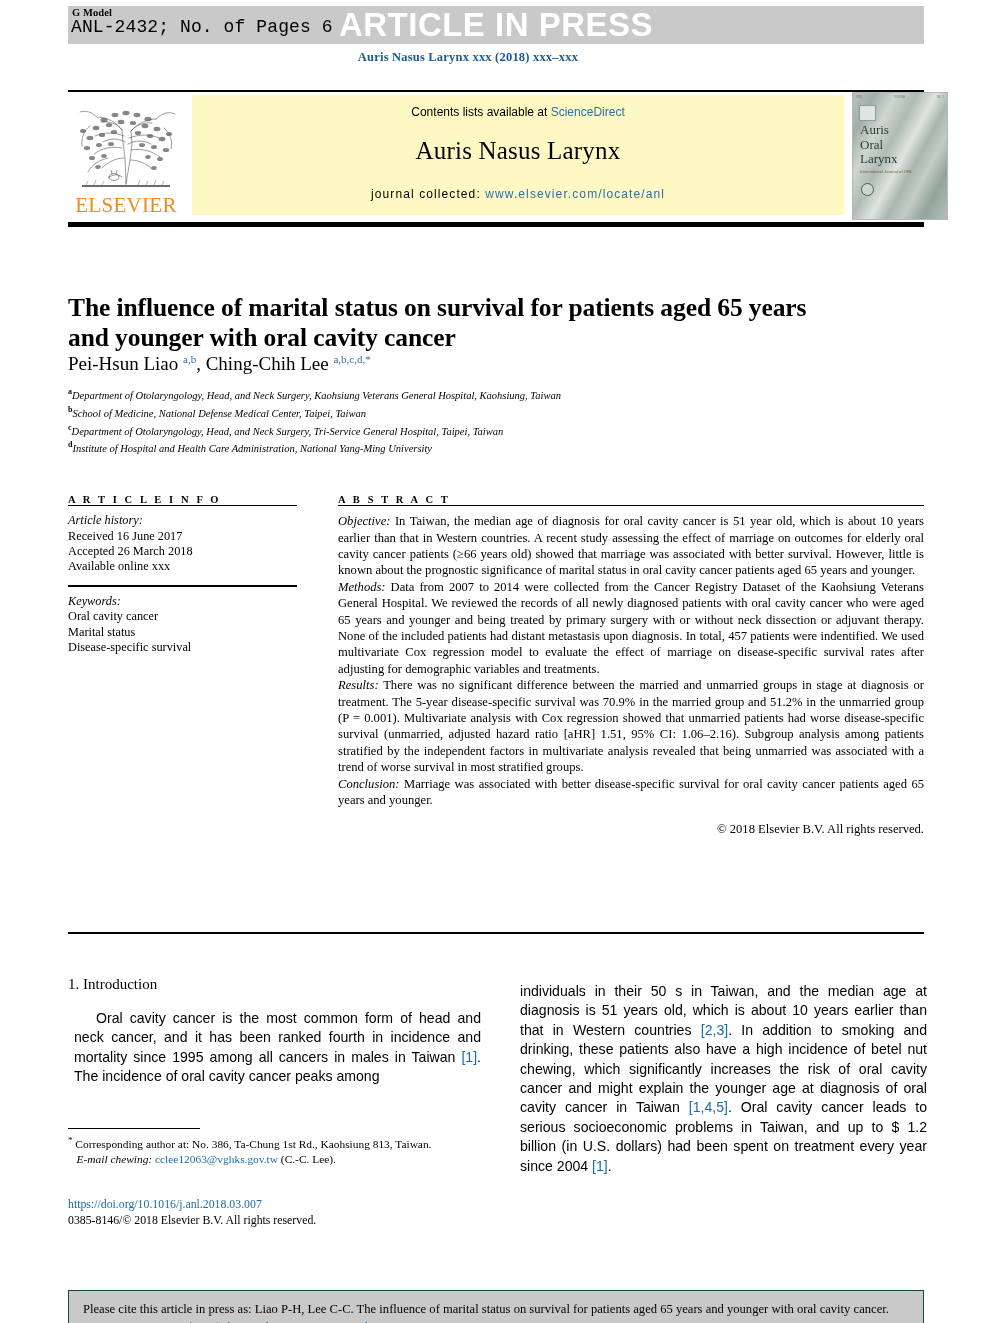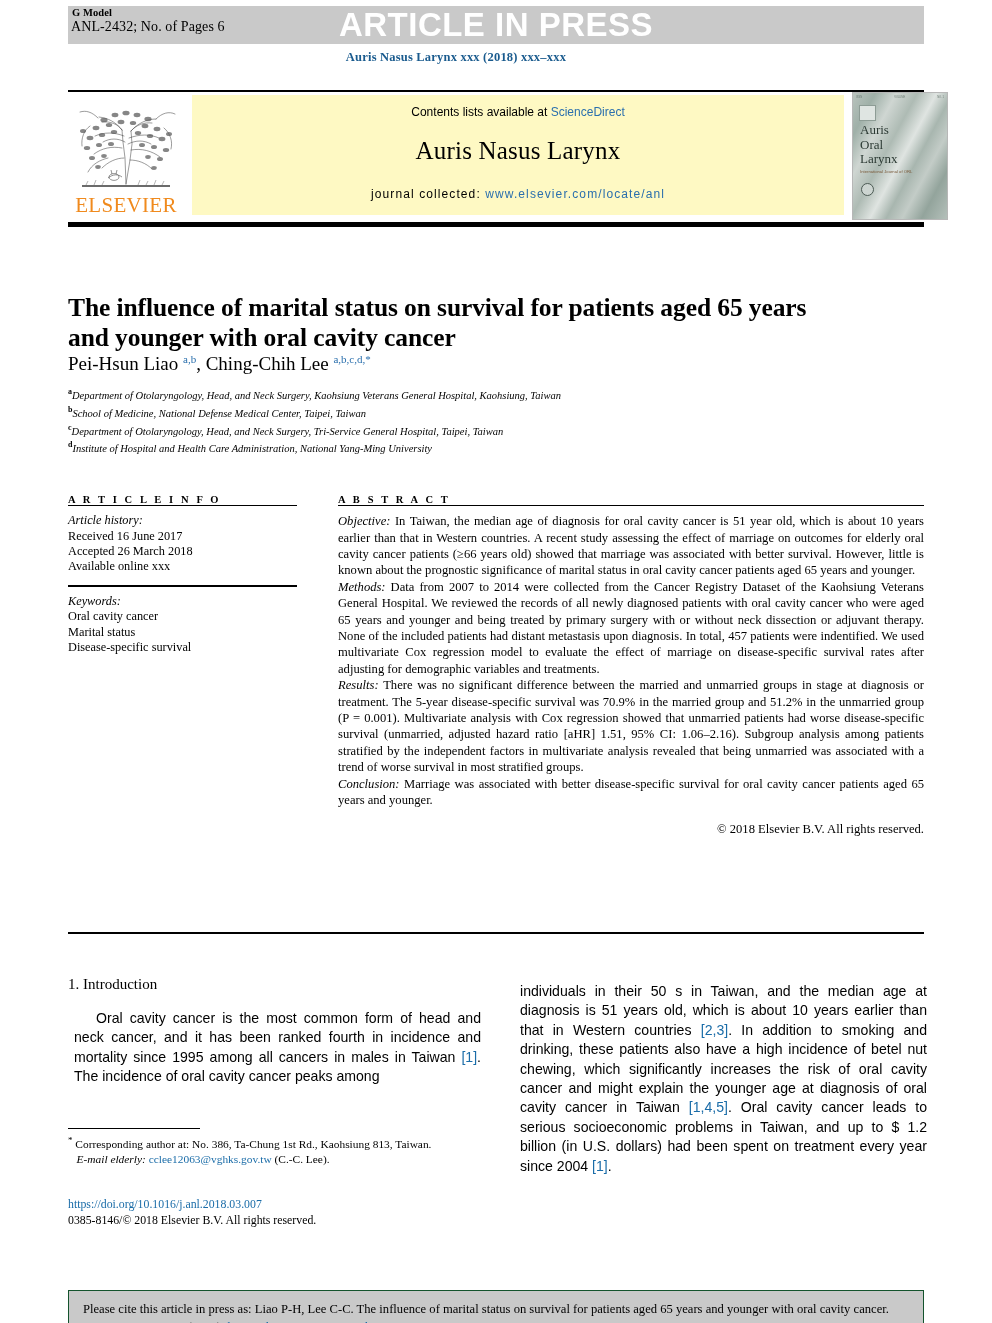--- a/index.html
+++ b/index.html
@@ -36,41 +36,41 @@
     font-family: "Liberation Serif", serif;
     font-size: 10.5px;
     font-weight: bold;
     line-height: 11px;
     letter-spacing: 0.1px;
   }
   .modelid {
     position: absolute;
     left: 71px;
     top: 19px;
-    font-family: Liberation Serif, serif;
-    font-size: 14px;
+    font-family: Liberation Mono, monospace;
+    font-size: 18px;
     line-height: 16px;
     letter-spacing: 0.1px;
   }
   .aip {
     position: absolute;
     left: 0;
     top: 6px;
     width: 992px;
     text-align: center;
     font-family: "Liberation Sans", sans-serif;
     font-size: 33px;
     font-weight: bold;
     letter-spacing: 0.5px;
     color: #ffffff;
     line-height: 38px;
   }
   .journalline {
     position: absolute;
-    left: 0;
+    left: 12px;
     top: 50px;
     width: 912px;
     text-align: center;
     font-family: "Liberation Serif", serif;
     font-size: 12.5px;
     font-weight: bold;
     color: #1a5b8e;
     letter-spacing: 0.2px;
   }
 
@@ -517,21 +517,21 @@
     <p class="bodytext"><span>Oral cavity cancer is the most common form of head and neck cancer, and it has been ranked fourth in incidence and mortality since 1995 among all cancers in males in Taiwan </span><span class="cite">[1]</span><span>. The incidence of oral cavity cancer peaks among</span></p>
   </div>
 
   <div class="col-right">
     <p class="bodytext noindent"><span>individuals in their 50 s in Taiwan, and the median age at diagnosis is 51 years old, which is about 10 years earlier than that in Western countries </span><span class="cite">[2,3]</span><span>. In addition to smoking and drinking, these patients also have a high incidence of betel nut chewing, which significantly increases the risk of oral cavity cancer and might explain the younger age at diagnosis of oral cavity cancer in Taiwan </span><span class="cite">[1,4,5]</span><span>. Oral cavity cancer leads to serious socioeconomic problems in Taiwan, and up to $ 1.2 billion (in U.S. dollars) had been spent on treatment every year since 2004 </span><span class="cite">[1]</span><span>.</span></p>
   </div>
 
   <div class="fn-rule"></div>
   <div class="footnote">
     <span class="star">*</span><span> Corresponding author at: No. 386, Ta-Chung 1st Rd., Kaohsiung 813, Taiwan.</span><br>
-    &nbsp;&nbsp;&nbsp;<span class="em">E-mail elderly:</span><span class="mail"> cclee12063@vghks.gov.tw</span><span> (C.-C. Lee).</span>
+    &nbsp;&nbsp;&nbsp;<span class="em">E-mail chewing:</span><span class="mail"> cclee12063@vghks.gov.tw</span><span> (C.-C. Lee).</span>
   </div>
   <div class="doi-block">
     <div class="doi">https://doi.org/10.1016/j.anl.2018.03.007</div>
     <div>0385-8146/© 2018 Elsevier B.V. All rights reserved.</div>
   </div>
 
   <div class="citebox">
     <div class="citebox-inner">
       <span>Please cite this article in press as: Liao P-H, Lee C-C. The influence of marital status on survival for patients aged 65 years and younger with oral cavity cancer. Auris Nasus Larynx (2018), </span><span class="doi">https://doi.org/10.1016/j.anl.2018.03.007</span>
     </div>

